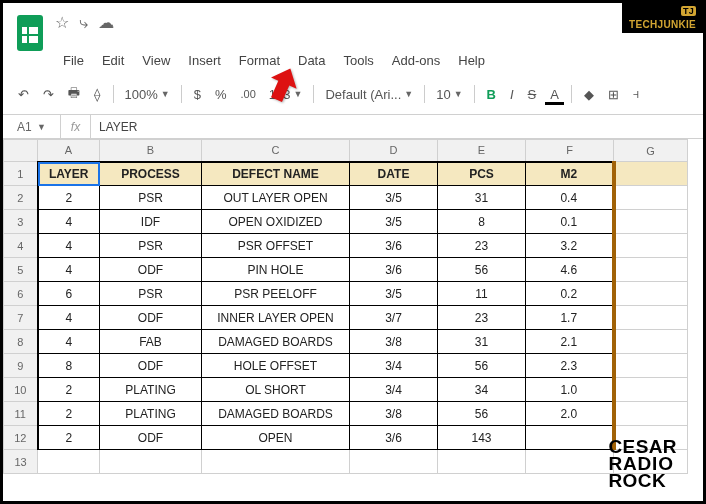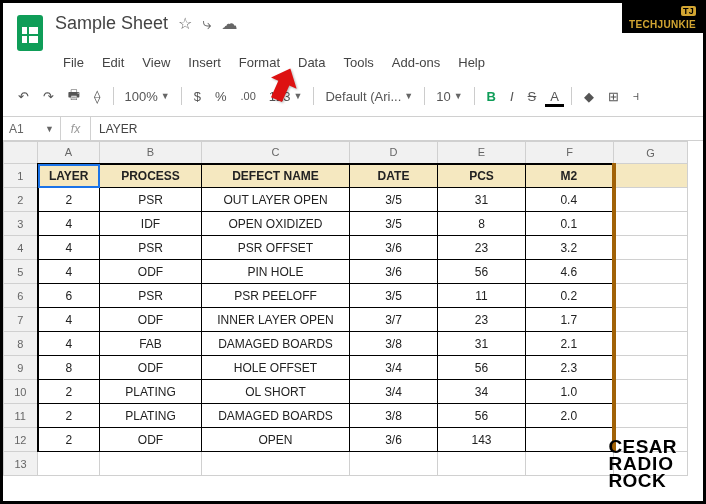--- a/index.html
+++ b/index.html
@@ -16,21 +16,21 @@
   .menu-item { padding: 2px 8px; cursor: pointer; }
   .last-edit { text-decoration: underline; color: #555; margin-left: 6px; }
   
   .toolbar { display: flex; align-items: center; gap: 4px; padding: 6px 10px; border-bottom: 1px solid #d0d0d0; color: #555; font-size: 13px; margin-top: 4px; }
   .tb-btn { padding: 3px 5px; cursor: pointer; display: inline-flex; align-items: center; }
   .tb-sep { width: 1px; height: 18px; background: #ccc; margin: 0 3px; }
   .tb-dd { padding: 2px 4px; display: inline-flex; align-items: center; gap: 3px; }
   .tb-dd .caret { font-size: 9px; color: #666; }
   
   .fx-row { display: flex; align-items: center; border-bottom: 1px solid #d0d0d0; height: 24px; font-size: 12px; }
-  .namebox { width: 58px; padding: 0 6px; border-right: 1px solid #d0d0d0; height: 100%; display: flex; align-items: center; justify-content: space-between; color: #666; }
+  .namebox { width: 58px; padding: 0 14px; border-right: 1px solid #d0d0d0; height: 100%; display: flex; align-items: center; justify-content: space-between; color: #666; }
   .fx { width: 30px; text-align: center; font-style: italic; color: #999; border-right: 1px solid #d0d0d0; height: 100%; display: flex; align-items: center; justify-content: center; }
   .fxval { padding: 0 8px; color: #444; }
   
   .sheet-wrap { position: relative; overflow: auto; height: calc(504px - 150px); }
   table.sheet { border-collapse: collapse; table-layout: fixed; }
   .colhdr th, .rowhdr { background: #f1f1f1; color: #666; font-weight: 400; font-size: 11px; border: 1px solid #d0d0d0; text-align: center; height: 22px; }
   .rowhdr { width: 34px; }
   .colhdr th:first-child { width: 34px; }
   .colA { width: 62px; } .colB { width: 102px; } .colC { width: 148px; } .colD { width: 88px; } .colE { width: 88px; } .colF { width: 88px; } .colG { width: 74px; }
   
@@ -74,21 +74,20 @@
   <div class="doc-icon">
     <svg viewBox="0 0 30 40">
         <rect x="2" y="2" width="26" height="36" rx="3" fill="#0f9d58"></rect>
         <rect x="7" y="14" width="16" height="16" fill="#fff"></rect>
         <line x1="7" y1="22" x2="23" y2="22" stroke="#0f9d58" stroke-width="2"></line>
         <line x1="13" y1="14" x2="13" y2="30" stroke="#0f9d58" stroke-width="2"></line>
       </svg>
   </div>
   <div class="title-col">
     <div class="doc-title-row">
-      <span class="doc-title">Sample Sheet</span>
       <span class="title-icon">☆</span>
       <span class="title-icon">⤷</span>
       <span class="title-icon">☁</span>
     </div>
     <div class="menubar">
       <span class="menu-item">File</span>
       <span class="menu-item">Edit</span>
       <span class="menu-item">View</span>
       <span class="menu-item">Insert</span>
       <span class="menu-item">Format</span>

